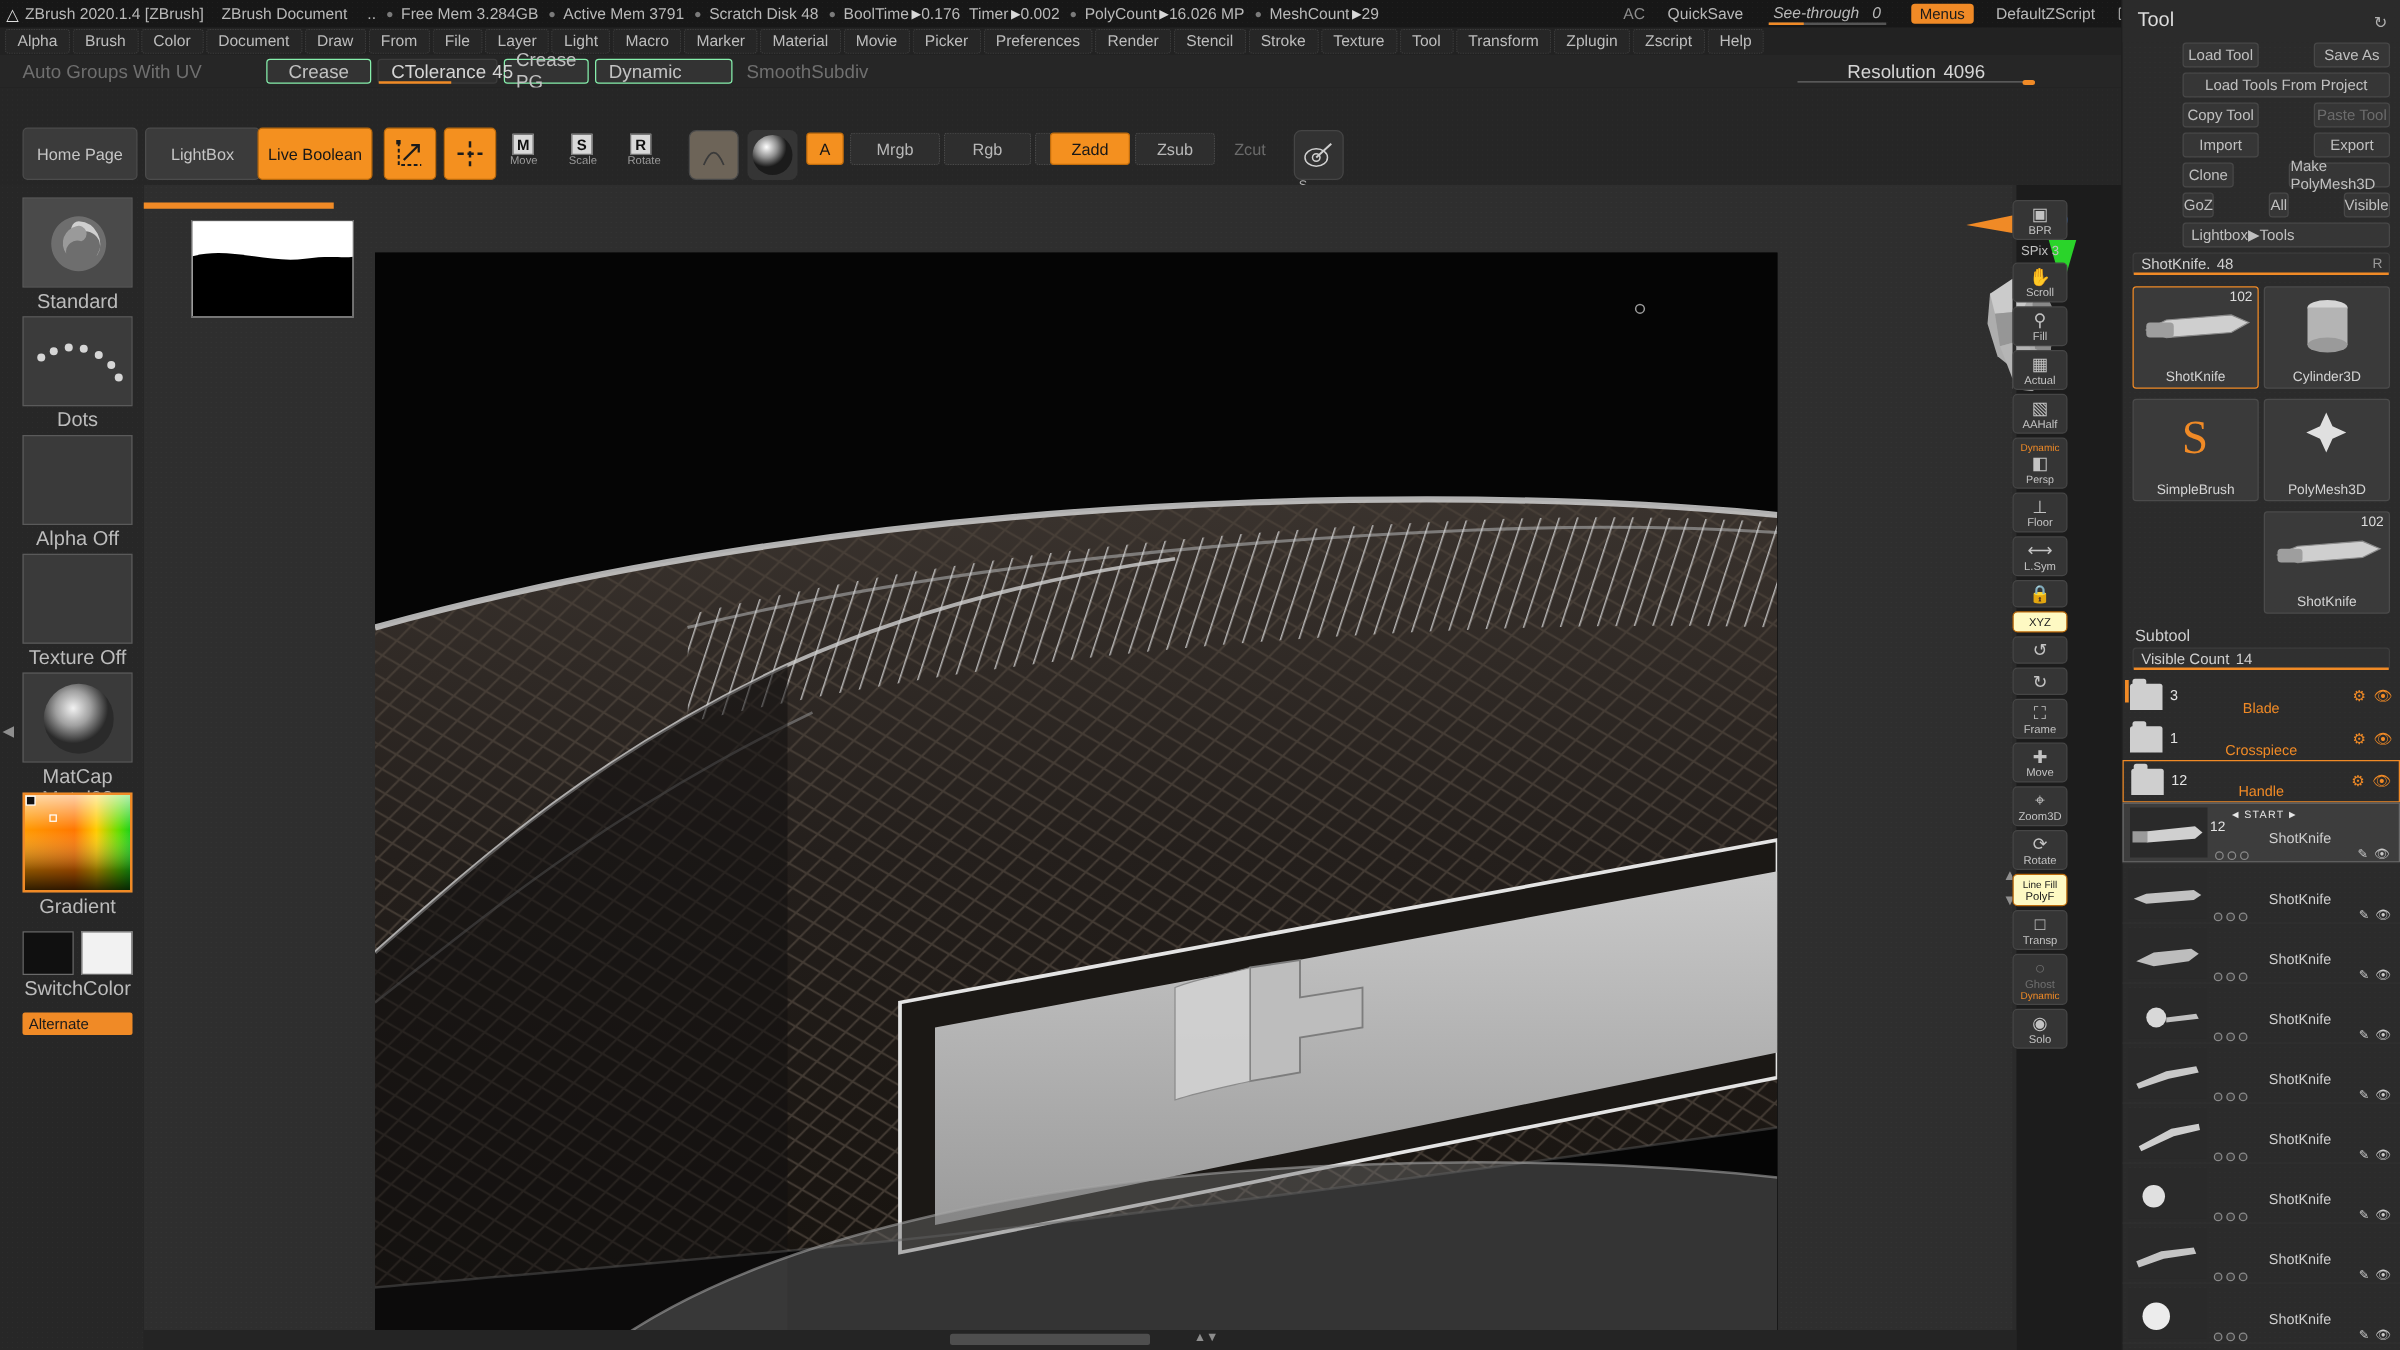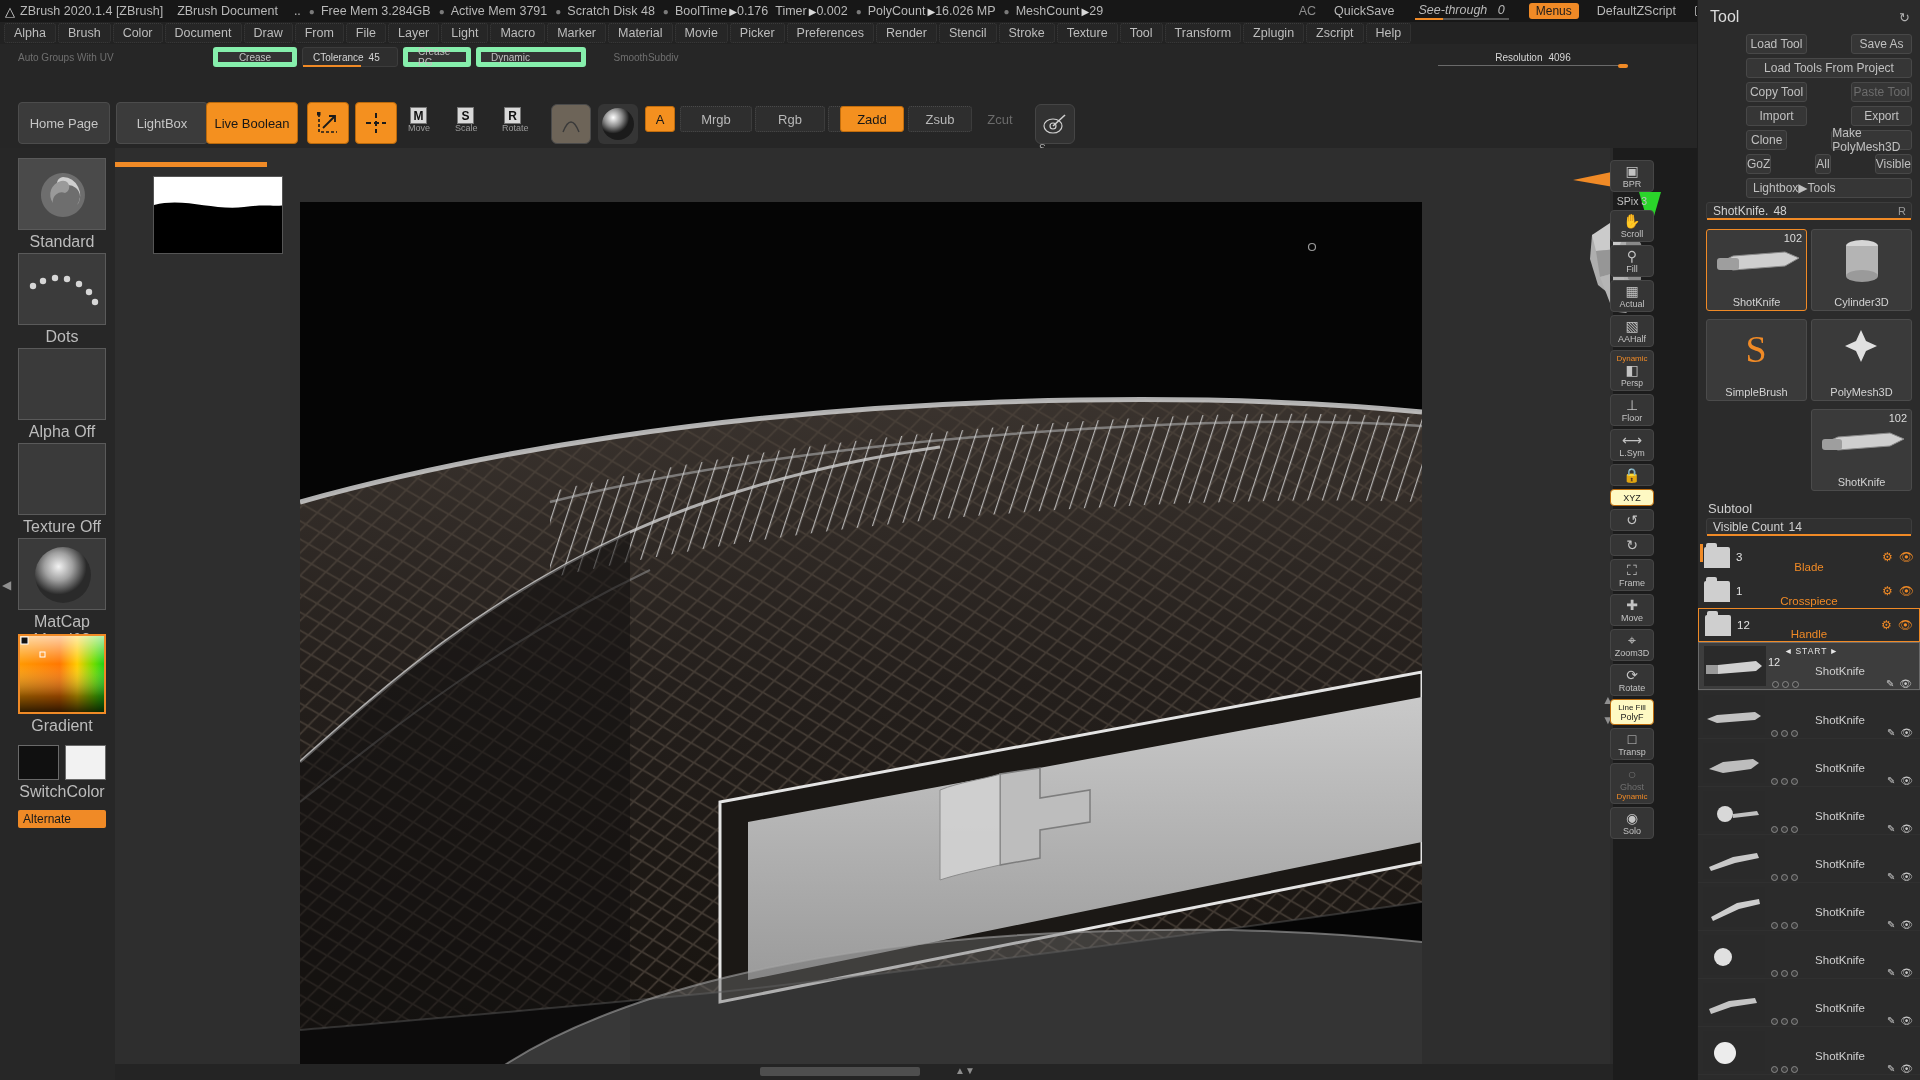--- a/index.html
+++ b/index.html
@@ -39,22 +39,22 @@
     position:absolute; left:0; top:22px; width:1920px; height:22px;
     background:#222; display:flex; align-items:center; gap:2px; padding-left: 4px;
   }
   .menu-item {
     font-size: 12.5px; color:#bdbdbd; padding: 2px 9px; border:1px dotted #3c3c3c; border-radius:3px;
     background:#262626;
   }
 
   
   #row2 { position:absolute; left:0; top:44px; width:1920px; height:26px; background:#262626; display:flex; align-items:center; gap:5px; padding-left:8px;}
-  .r2 { height:20px; display:flex; align-items:center; justify-content:center; font-size:10px; border-radius:3px;}
-  .r2.box { background:#333; border:5px solid #86efac; color:#c2c2c2; padding: 0 10px;}
+  .r2 { height:20px; display:flex; align-items:center; justify-content:center; font-size:15px; border-radius:3px;}
+  .r2.box { background:#333; border:1px solid #86efac; color:#c2c2c2; padding: 0 10px;}
   .r2.plain { color:#6f6f6f; padding:0 10px;}
   .r2.slider { position:relative; background:#2e2e2e; border:1px solid #3c3c3c; color:#d6d6d6; padding:0 10px;}
   .r2.slider .fill { position:absolute; left:0; bottom:-1px; height:2px; background:#f08a26;}
 
   
   #toolbar { position:absolute; left:0; top:70px; width:1920px; height:78px; background:#262626;
     background-image: radial-gradient(rgba(255,255,255,.025) 0.5px, transparent 0.5px); background-size:4px 4px;}
   .tb-btn { position:absolute; border-radius:4px; display:flex; align-items:center; justify-content:center; font-size:13px;}
   .big { background:#3b3b3b; border:1px solid #4c4c4c; color:#c6c6c6; }
   .big.on { background:#f4901f; color:#171717; border:1px solid #b9690c;}

